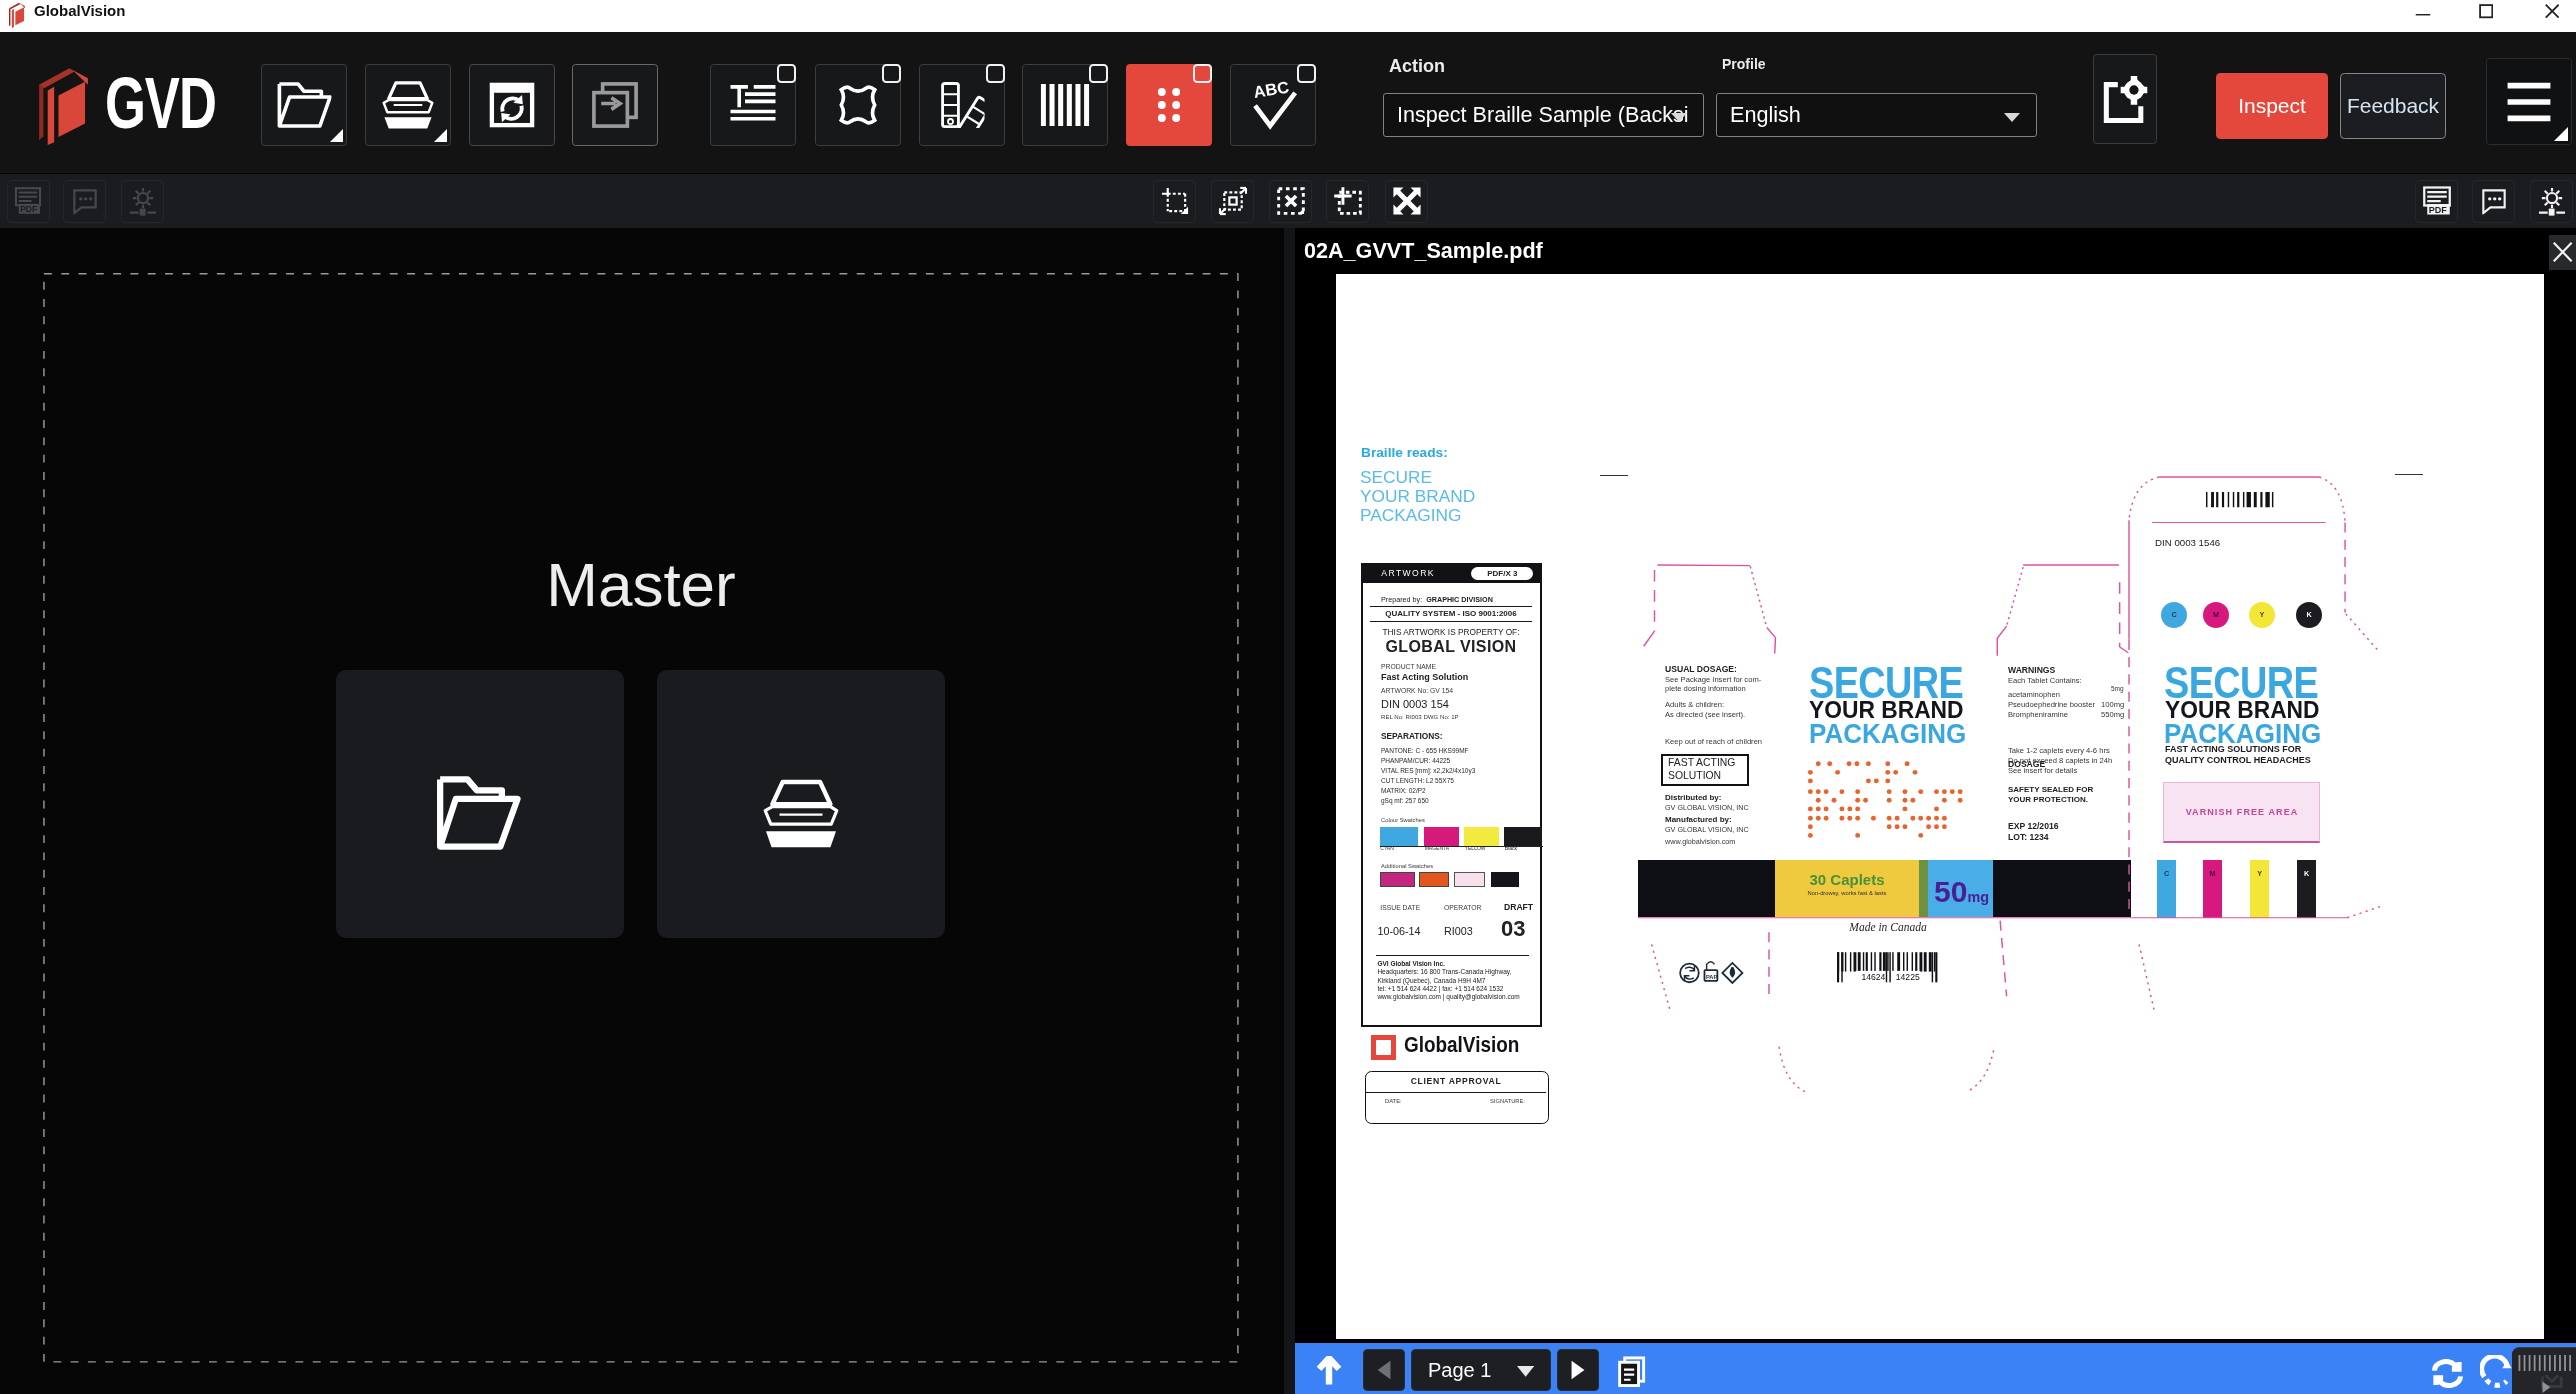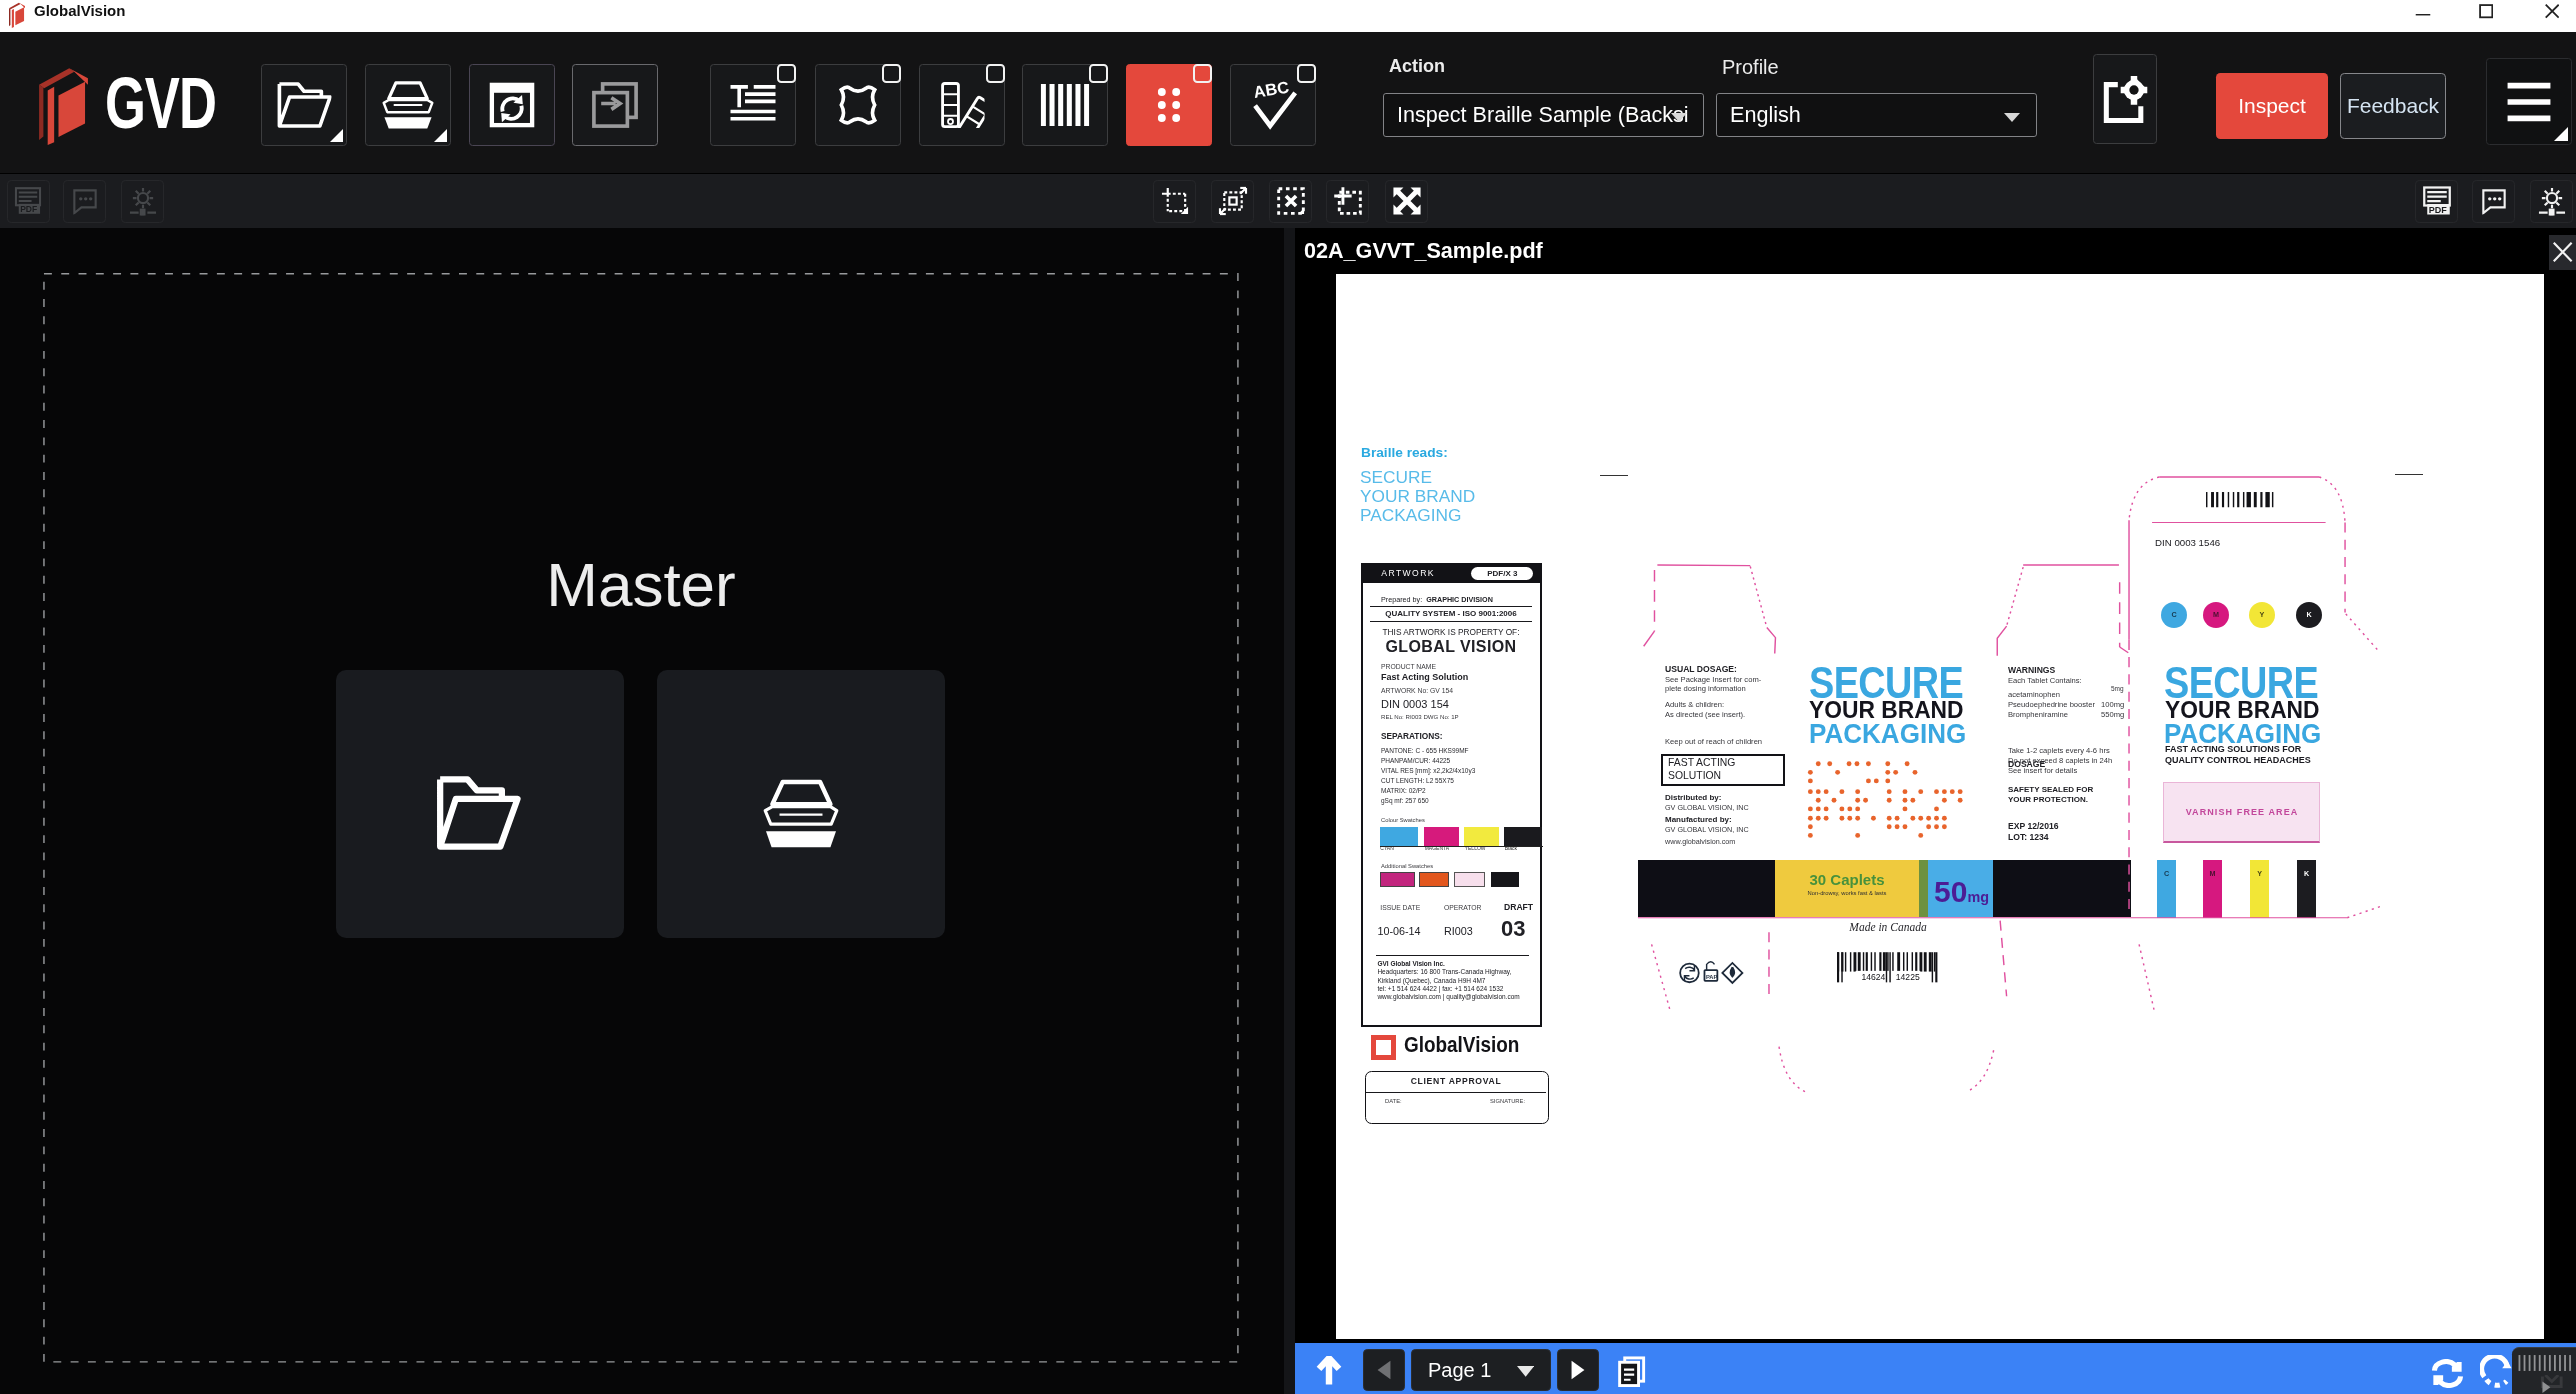--- a/index.html
+++ b/index.html
@@ -11,21 +11,21 @@
 #titlebar { position:absolute; left:0; top:0; width:2576px; height:32px; background:#ffffff; }
 #titletext { position:absolute; left:34px; top:1.4px; font-size:15px; font-weight:700; color:#111; line-height:19px; }
 
 
 #row1 { position:absolute; left:0; top:32px; width:2576px; height:141px; background:#131314; }
 .tbtn { position:absolute; top:32px; width:86px; height:82px; border:1.4px solid #3c3d3f; border-radius:3.6px; background:#17181a; }
 .tbtn svg { position:absolute; left:50%; top:50%; transform:translate(-50%,-50%); }
 .chk { position:absolute; top:-1.4px; right:-1.4px; width:19px; height:19px; border:2.2px solid #f2f2f2; border-radius:4.3px; background:transparent; }
 .cornertri { position:absolute; right:2.9px; bottom:2.9px; width:0; height:0; border-left:13px solid transparent; border-bottom:13px solid #fff; }
 #lbl-action { position:absolute; left:1389px; top:24px; font-size:18px; color:#ececec; font-weight:700; }
-#lbl-profile { position:absolute; left:1722px; top:24px; font-size:20px; color:#ececec; font-weight:400; }
+#lbl-profile { position:absolute; left:1722px; top:24px; font-size:14px; color:#ececec; font-weight:700; }
 .dd { position:absolute; top:61px; height:44px; background:#101011; border:1.4px solid #828387; border-radius:2.9px; color:#fff; font-size:21.6px; line-height:41px; padding-left:13px; padding-right:37px; white-space:nowrap; overflow:hidden; }
 .ddcaret { position:absolute; top:19px; width:0; height:0; border-left:8px solid transparent; border-right:8px solid transparent; border-top:9.4px solid #d8d8d8; }
 #btn-inspect { position:absolute; left:2216px; top:41px; width:112px; height:66px; background:#e4483c; border-radius:4.3px; color:#fff; font-size:21px; text-align:center; line-height:66px; }
 #btn-feedback { position:absolute; left:2340px; top:41px; width:106px; height:66px; background:#1b1d20; border:1.4px solid #86878b; border-radius:4.3px; color:#d5e4f2; font-size:21px; text-align:center; line-height:63px; }
 
 
 #row2 { position:absolute; left:0; top:174px; width:2576px; height:54px; background:#1b1c1f; }
 .sbtn { position:absolute; top:5.8px; width:43px; height:43px; border:1.4px solid #26272a; border-radius:4.3px; }
 .sbtn svg { position:absolute; left:50%; top:50%; transform:translate(-50%,-50%); }
 
@@ -399,21 +399,21 @@
     <div class="tx b ctr" style="left:0;width:180px;top:4.3px;font-size:8.6px;letter-spacing:0.7px;">CLIENT APPROVAL</div>
     <div class="pa" style="left:0px;top:20px;width:180px;height:1.1px;background:#19191d;"></div>
     <div class="tx" style="left:19px;top:26px;font-size:5.8px;color:#3a3a3e;">DATE:</div>
     <div class="tx" style="left:124px;top:26px;font-size:5.8px;color:#3a3a3e;">SIGNATURE:</div>
   </div>
 
   <div class="tx b" style="left:329px;top:390px;font-size:8.6px;">USUAL DOSAGE:</div>
   <div class="tx" style="left:329px;top:401px;font-size:7.6px;line-height:9.4px;color:#35353a;">See Package Insert for com-<br>plete dosing information</div>
   <div class="tx" style="left:329px;top:426px;font-size:7.6px;line-height:9.7px;color:#35353a;">Adults &amp; children:<br>As directed (see insert).</div>
   <div class="tx" style="left:329px;top:463px;font-size:7.6px;color:#35353a;">Keep out of reach of children</div>
-  <div class="pa" style="left:325px;top:480px;width:124px;height:32px;border:2.9px solid #121216;">
+  <div class="pa" style="left:325px;top:480px;width:88px;height:32px;border:2.9px solid #121216;">
     <div class="tx" style="left:5px;top:1.4px;font-size:10.4px;line-height:12.6px;">FAST ACTING<br>SOLUTION</div>
   </div>
   <div class="tx" style="left:329px;top:519px;font-size:8px;"><b>Distributed by:</b></div>
   <div class="tx" style="left:329px;top:529px;font-size:7.2px;color:#35353a;">GV GLOBAL VISION, INC</div>
   <div class="tx" style="left:329px;top:541px;font-size:8px;"><b>Manufactured by:</b></div>
   <div class="tx" style="left:329px;top:551px;font-size:7.2px;color:#35353a;">GV GLOBAL VISION, INC</div>
   <div class="tx" style="left:329px;top:563px;font-size:7.2px;color:#35353a;">www.globalvision.com</div>
 
   <div class="tx b" style="left:473px;top:380px;font-size:44px;color:#3aa7e0;transform:scaleX(0.86);transform-origin:left;letter-spacing:-0.7px;">SECURE</div>
   <div class="tx b" style="left:473px;top:420px;font-size:24px;color:#14141c;transform:scaleX(0.95);transform-origin:left;">YOUR BRAND</div>

